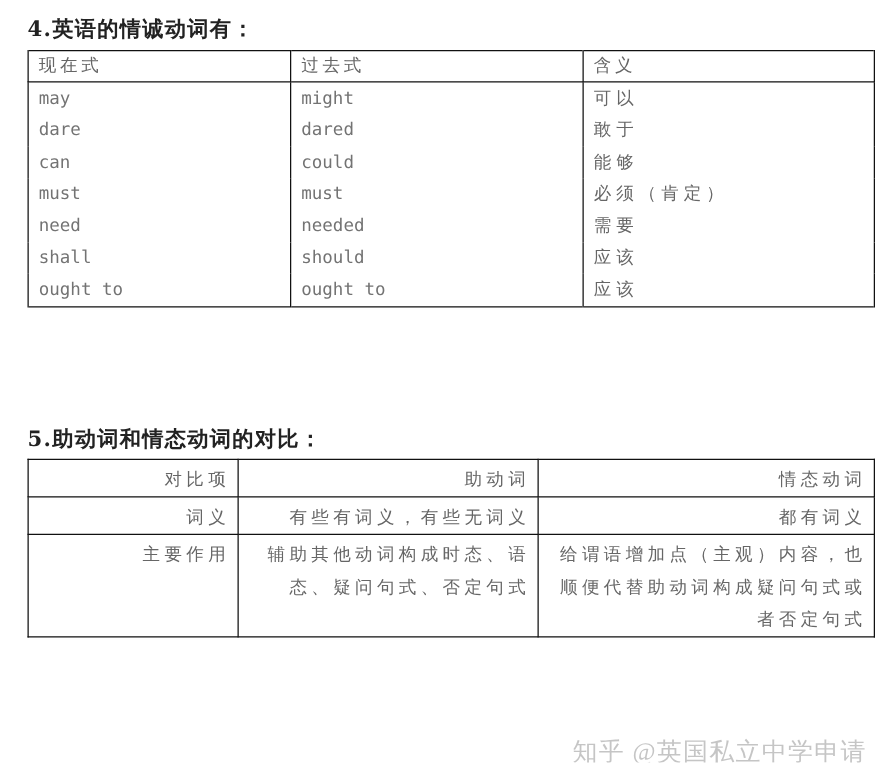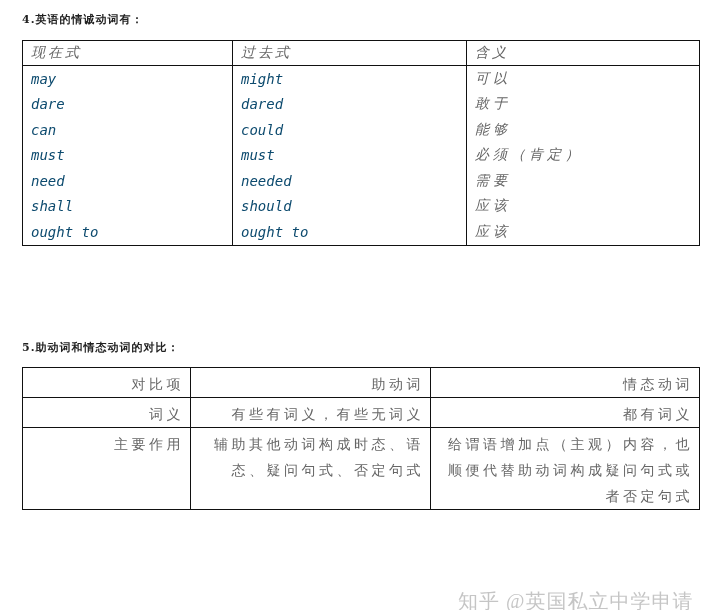--- a/index.html
+++ b/index.html
@@ -1,37 +1,37 @@
 <!DOCTYPE html>
 <html><head>
   <meta charset="utf-8">
   <style>
     html, body { margin: 0; padding: 0; }
     body {
       width: 709px; height: 610px; background: #ffffff; position: relative; overflow: hidden;
       font-family: "DejaVu Sans", sans-serif; color: #555;
     }
     .heading {
-      position: absolute; left: 22px; font-size: 11px; font-weight: bold; color: #222;
+      position: absolute; left: 22px; font-size: 17px; font-weight: bold; color: #222;
       font-family: "DejaVu Serif", serif; letter-spacing: 1px;
     }
     .h4 { top: 12px; }
     .h5 { top: 340px; }
     table { position: absolute; border-collapse: collapse; table-layout: fixed; }
-    #t1 { left: 22px; top: 40px; width: 677px; font-style: italic; }
+    #t1 { left: 22px; top: 40px; width: 677px; }
     #t2 { left: 22px; top: 367px; width: 677px; }
     #t1 { border: 1.5px solid #111; }
     #t1 th, #t1 td { border-left: 1.5px solid #111; border-right: 1.5px solid #111; }
     #t1 th {
       height: 24px; text-align: left; font-weight: normal; padding: 0 0 0 8px;
       border-bottom: 1.5px solid #111; font-size: 14px; color: #666; letter-spacing: 3px;
     }
     #t1 td {
       height: 25.5px; padding: 0 0 0 8px; font-size: 14px;
-      font-family: "DejaVu Sans Mono", monospace; color: #0c4a6e;
+      font-family: "DejaVu Sans Mono", monospace; color: #737373;
     }
     #t1 td.cn { font-family: "DejaVu Sans", sans-serif; color: #666; letter-spacing: 4px; margin-left: 32px; }
     #t2 { border: 1.5px solid #111; }
     #t2 th, #t2 td {
       border: 1.5px solid #111; text-align: right; vertical-align: top; font-weight: normal;
       padding: 3px 6px 0 8px; font-size: 14px; color: #666; letter-spacing: 3.5px; line-height: 26px;
     }
     #t2 th { height: 21px; }
     .r-ciyi td { height: 23px; }
     .r-weizhi td { height: 50px; }

